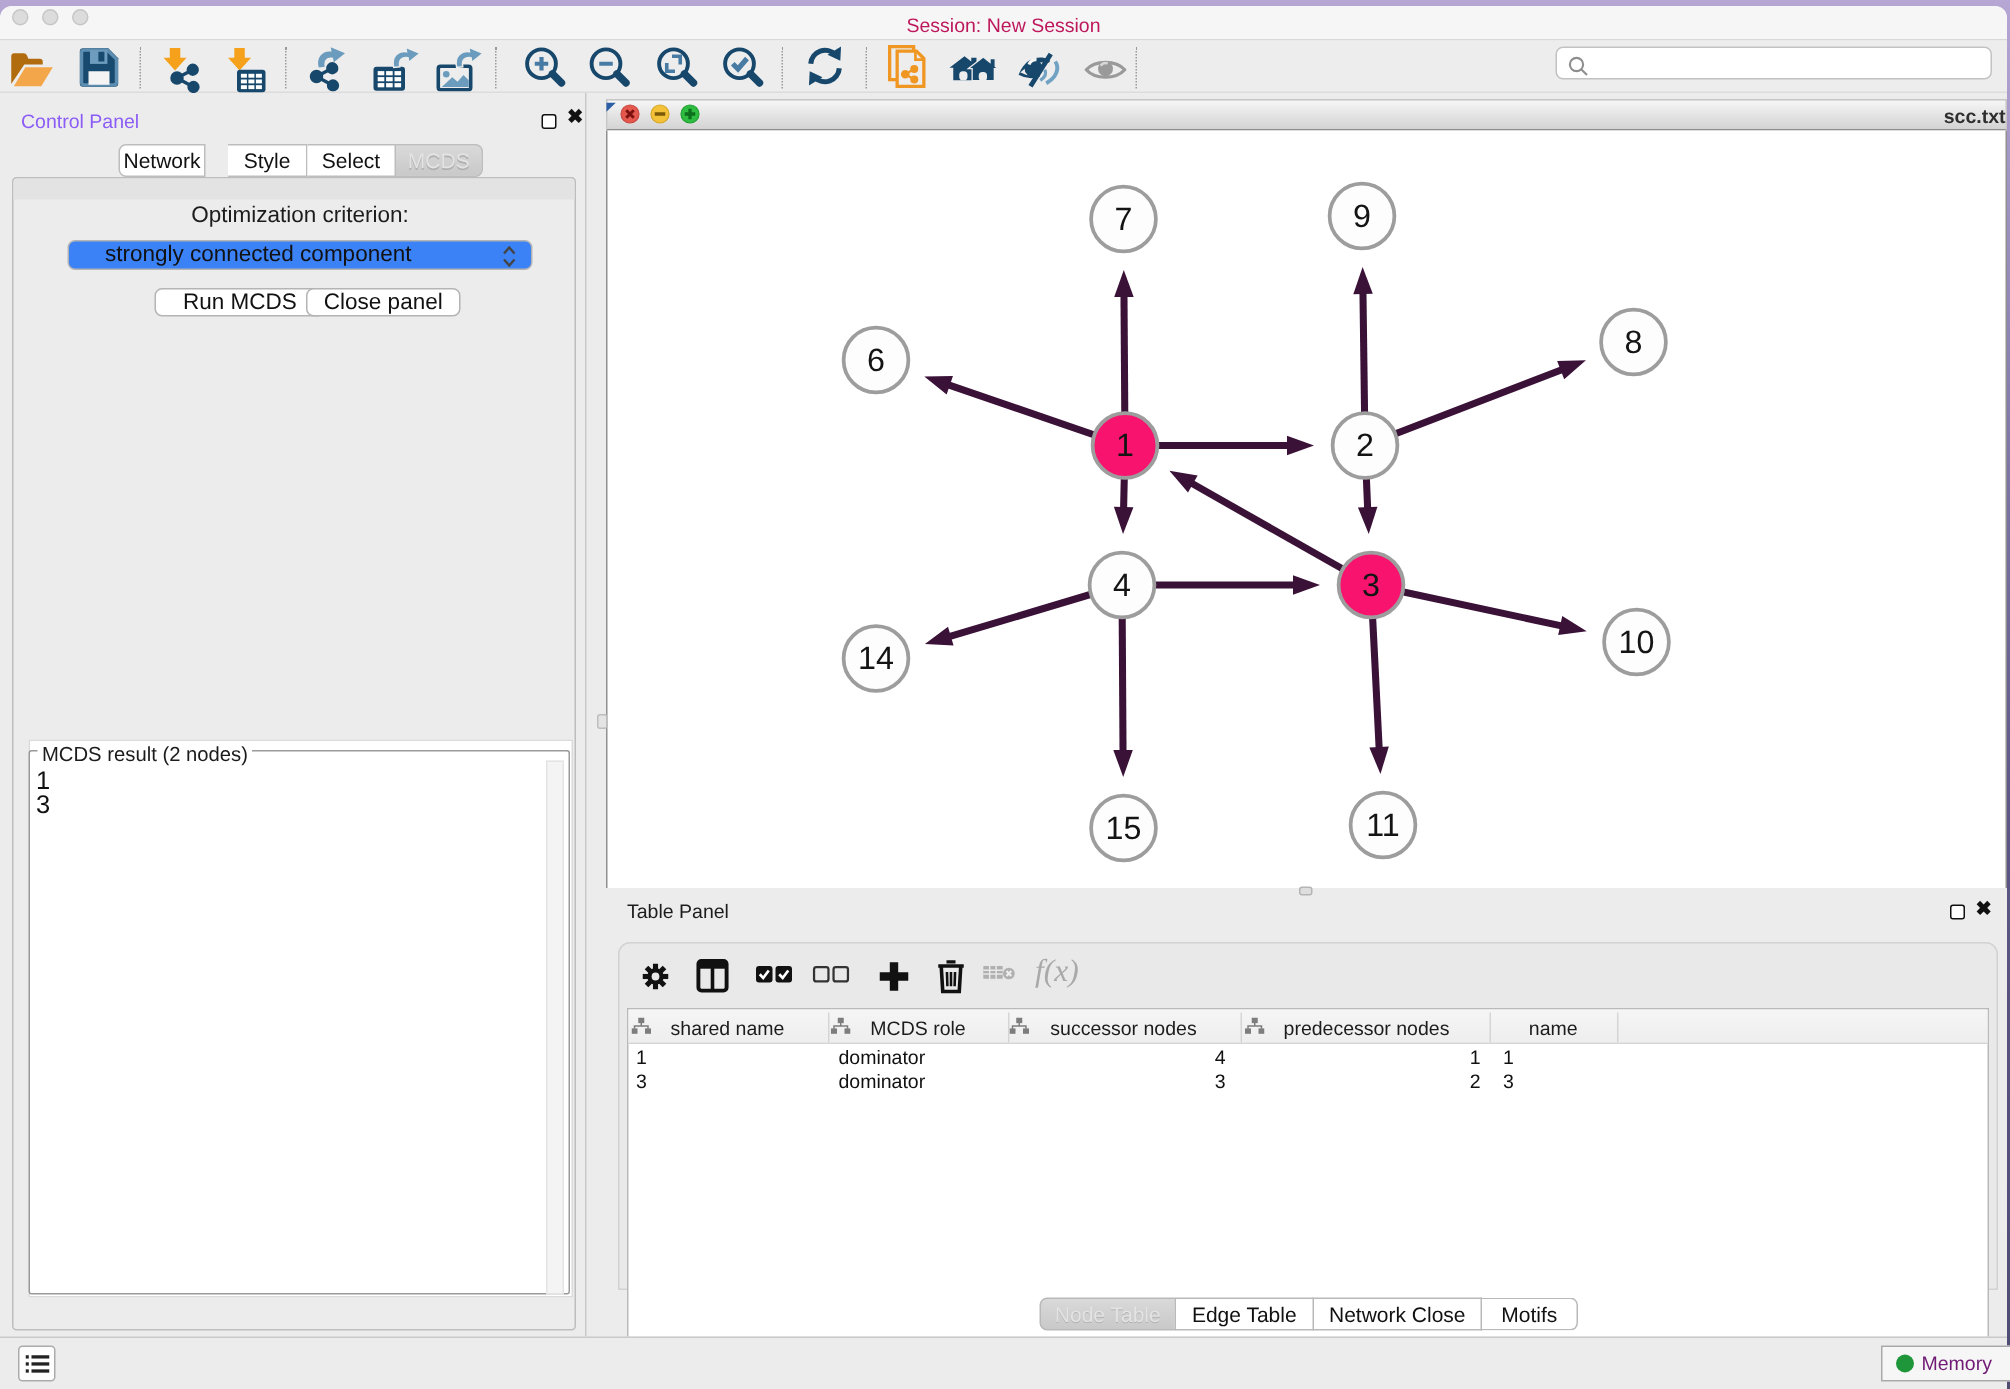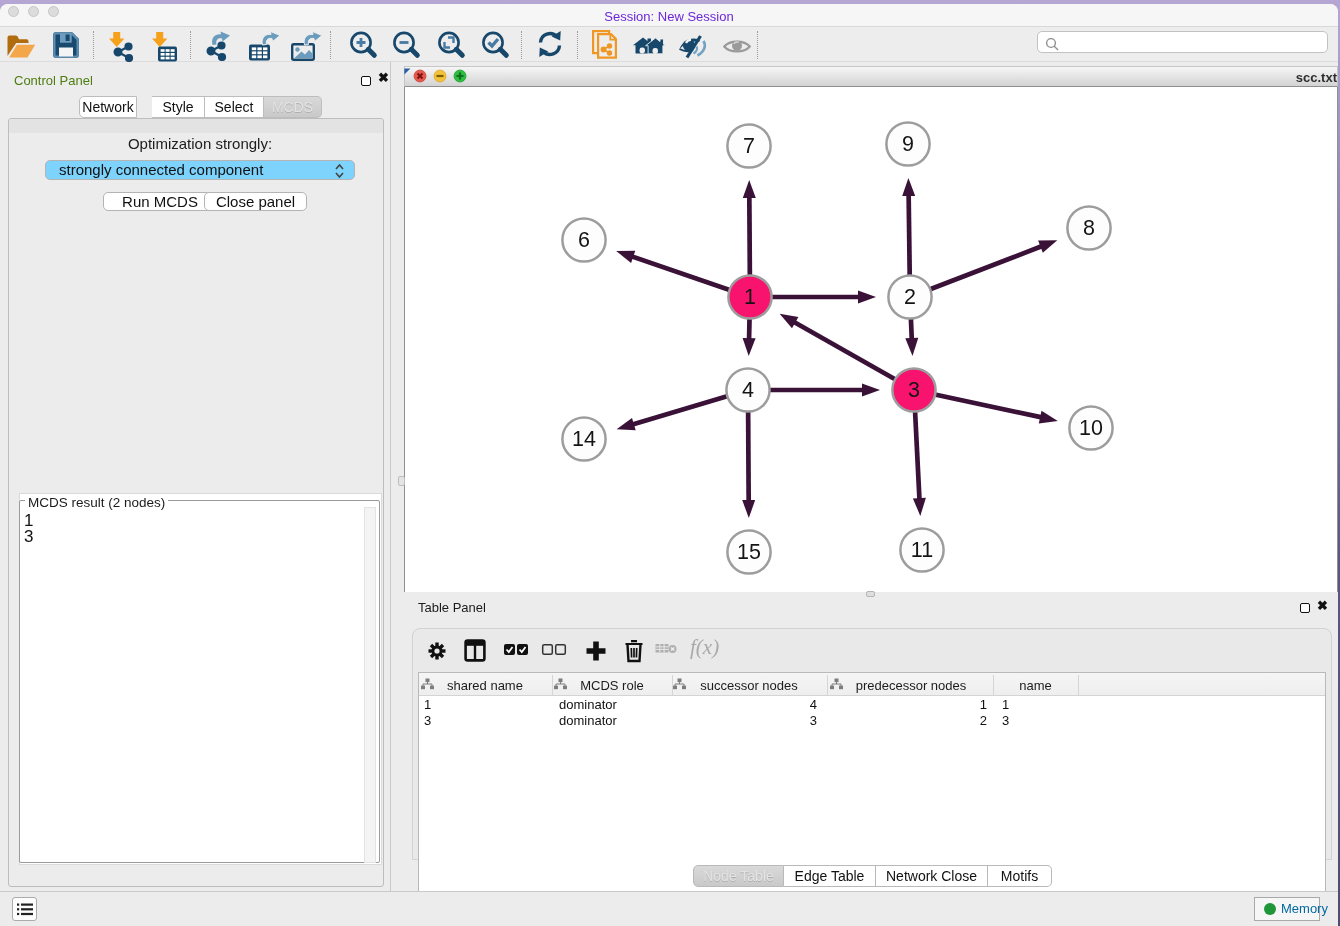--- a/index.html
+++ b/index.html
@@ -2,35 +2,35 @@
 <html><head>
 <meta charset="utf-8">
 <style>
 * { margin:0; padding:0; box-sizing:border-box; }
 html,body { width:1340px; height:926px; overflow:hidden; }
 body { font-family:"Liberation Sans",sans-serif; background:linear-gradient(180deg,#b5a6d3 0%,#a99cca 8%,#7d74a3 35%,#5b5683 60%,#4f4c73 100%); position:relative; }
 .abs { position:absolute; }
 #win { position:absolute; left:0; top:4px; width:1338px; height:922px; background:#ececec; border-radius:8px 8px 0 0; }
 #titlebar { position:absolute; left:0; top:0; width:100%; height:23px; background:#f6f6f6; border-radius:8px 8px 0 0; border-bottom:1px solid #d8d8d8; }
 .tl { position:absolute; top:2px; width:11px; height:11px; border-radius:50%; background:#dcdcdc; border:1px solid #c6c6c6; }
-#wtitle { position:absolute; top:5px; left:0; width:100%; text-align:center; font-size:13px; color:#6d28d9; }
+#wtitle { position:absolute; top:5px; left:0; width:100%; text-align:center; font-size:13px; color:#be185d; }
 #toolbar { position:absolute; left:0; top:23px; width:100%; height:35px; background:#ededed; border-bottom:1px solid #dcdcdc; }
 .tsep { position:absolute; top:4px; height:28px; width:1px; border-left:1px dotted #9a9a9a; }
 #searchbox { position:absolute; left:1037px; top:4px; width:291px; height:22px; background:#fff; border:1px solid #c2c2c2; border-radius:5px; }
 
 #cpanel { position:absolute; left:0; top:58px; width:391px; height:829px; background:#ececec; border-right:1px solid #c9c9c9; }
 #cphead { position:absolute; left:0; top:0; width:100%; height:31px; }
-#cphead .t { position:absolute; left:14px; top:11px; font-size:13px; color:#4d7c0f; }
+#cphead .t { position:absolute; left:14px; top:11px; font-size:13px; color:#8b5cf6; }
 .miniundock { position:absolute; width:10px; height:10px; border:1.6px solid #111; border-radius:2px; background:#fff; }
 .minix { position:absolute; font-size:13px; font-weight:bold; color:#111; }
 .cptab { position:absolute; top:34px; height:22px; background:#fff; border:1px solid #bdbdbd; font-size:14px; color:#111; text-align:center; line-height:20px; }
 #cpbody { position:absolute; left:8px; top:56px; width:376px; height:769px; border:1px solid #bdbdbd; border-radius:3px; background:#ececec; }
 #cpbody .topband { position:absolute; left:0; top:0; width:100%; height:14px; background:#e3e3e3; border-radius:3px 3px 0 0; }
 #optlabel { position:absolute; left:4px; top:16px; width:100%; text-align:center; font-size:15px; color:#1c1c1c; }
-#dropdown { position:absolute; left:36px; top:41px; width:310px; height:20px; background:#7dd3fc; border:1px solid #b4b4b4; border-radius:5px; font-size:15px; color:#111; line-height:18px; padding-left:13px; }
+#dropdown { position:absolute; left:36px; top:41px; width:310px; height:20px; background:#3b82f6; border:1px solid #b4b4b4; border-radius:5px; font-size:15px; color:#111; line-height:18px; padding-left:24px; }
 .btn { position:absolute; top:73px; height:19px; background:#fff; border:1px solid #b4b4b4; border-radius:5px; font-size:15px; color:#111; text-align:center; line-height:17px; }
 #mcdswhite { position:absolute; left:10px; top:374px; width:363px; height:372px; background:#fff; border:1px solid #dadada; }
 #mcdsborder { position:absolute; left:10px; top:381px; width:361px; height:363px; border:1px solid #9a9a9a; border-radius:2px; }
 #mcdslegend { position:absolute; left:16px; top:376px; background:#fff; font-size:13.5px; color:#1c1c1c; padding:0 3px; }
 #mcdstext { position:absolute; left:15px; top:394px; font-size:17px; line-height:15.6px; color:#111; }
 #mcdssb { position:absolute; left:355px; top:388px; width:12px; height:356px; background:#f4f4f4; border:1px solid #e4e4e4; }
 
 #netwin { position:absolute; left:404px; top:62px; width:934px; height:530px; }
 #nettitle { position:absolute; left:0; top:0; width:100%; height:21px; background:linear-gradient(#f6f6f6,#d3d3d3); border:1px solid #c6c6c6; border-bottom:1px solid #8e8e8e; }
 #nettitle .t { position:absolute; left:0; top:3px; width:100%; text-align:right; font-size:13px; font-weight:bold; color:#2e2e2e; }
@@ -44,21 +44,21 @@
 .thsep { position:absolute; top:2px; height:20px; width:1px; background:#d5d5d5; }
 .thead { position:absolute; left:0; top:0; width:100%; height:23px; background:linear-gradient(#f5f5f5,#eeeeee); border-bottom:1px solid #d4d4d4; }
 .thlabel { position:absolute; top:5px; font-size:13px; color:#1c1c1c; text-align:center; }
 .treeic { position:absolute; top:5px; width:13px; height:12px; }
 .cellv { position:absolute; font-size:13px; color:#111; }
 .btabs { position:absolute; left:0; top:273px; height:23px; }
 .btab { position:absolute; top:0; height:22px; background:#fff; border:1px solid #b9b9b9; font-size:14px; font-weight:bold; color:#111; text-align:center; line-height:20px; }
 
 #statusbar { position:absolute; left:0; top:887px; width:1338px; height:35px; background:#ececec; border-top:1px solid #c9c9c9; }
 #listbtn { position:absolute; left:12px; top:5px; width:25px; height:24px; background:#fdfdfd; border:1px solid #ababab; border-radius:3px; }
-#membtn { position:absolute; left:1254px; top:5px; width:66px; height:24px; background:#f6f6f6; border:1px solid #a9a9a9; font-size:13px; color:#0369a1; line-height:22px; white-space:nowrap; }
+#membtn { position:absolute; left:1254px; top:5px; width:87px; height:24px; background:#f6f6f6; border:1px solid #a9a9a9; font-size:13px; color:#701a75; line-height:22px; white-space:nowrap; }
 text { font-family:"Liberation Sans",sans-serif; }
 </style>
 </head>
 <body>
 <div id="win">
   <div id="titlebar">
     <div class="tl" style="left:8px"></div>
     <div class="tl" style="left:28px"></div>
     <div class="tl" style="left:48px"></div>
     <div id="wtitle">Session: New Session</div>
@@ -216,21 +216,21 @@
       <div class="t">Control Panel</div>
       <div class="miniundock" style="left:361px;top:14px"></div>
       <div class="minix" style="left:378px;top:8px">✖</div>
     </div>
     <div class="cptab" style="left:79px;width:58px;border-radius:5px 0 0 5px">Network</div>
     <div class="cptab" style="left:152px;width:53px;border-left:none">Style</div>
     <div class="cptab" style="left:205px;width:59px;border-left:none">Select</div>
     <div class="cptab" style="left:264px;width:58px;border-left:none;border-radius:0 5px 5px 0;background:linear-gradient(#d9d9d9,#c9c9c9);color:#e3e3e3;text-shadow:0 1px 0 #b0b0b0">MCDS</div>
     <div id="cpbody">
       <div class="topband"></div>
-      <div id="optlabel">Optimization strongly:</div>
+      <div id="optlabel">Optimization criterion:</div>
       <div id="dropdown">strongly connected component
         <svg class="abs" style="right:9px;top:2px" width="11" height="16" viewBox="0 0 11 16">
           <path d="M2,6 L5.5,2 L9,6" fill="none" stroke="#444" stroke-width="1.6"></path>
           <path d="M2,10 L5.5,14 L9,10" fill="none" stroke="#444" stroke-width="1.6"></path>
         </svg>
       </div>
       <div class="btn" style="left:94px;width:114px">Run MCDS</div>
       <div class="btn" style="left:195px;width:103px">Close panel</div>
       <div id="mcdswhite"></div>
       <div id="mcdsborder"></div>

